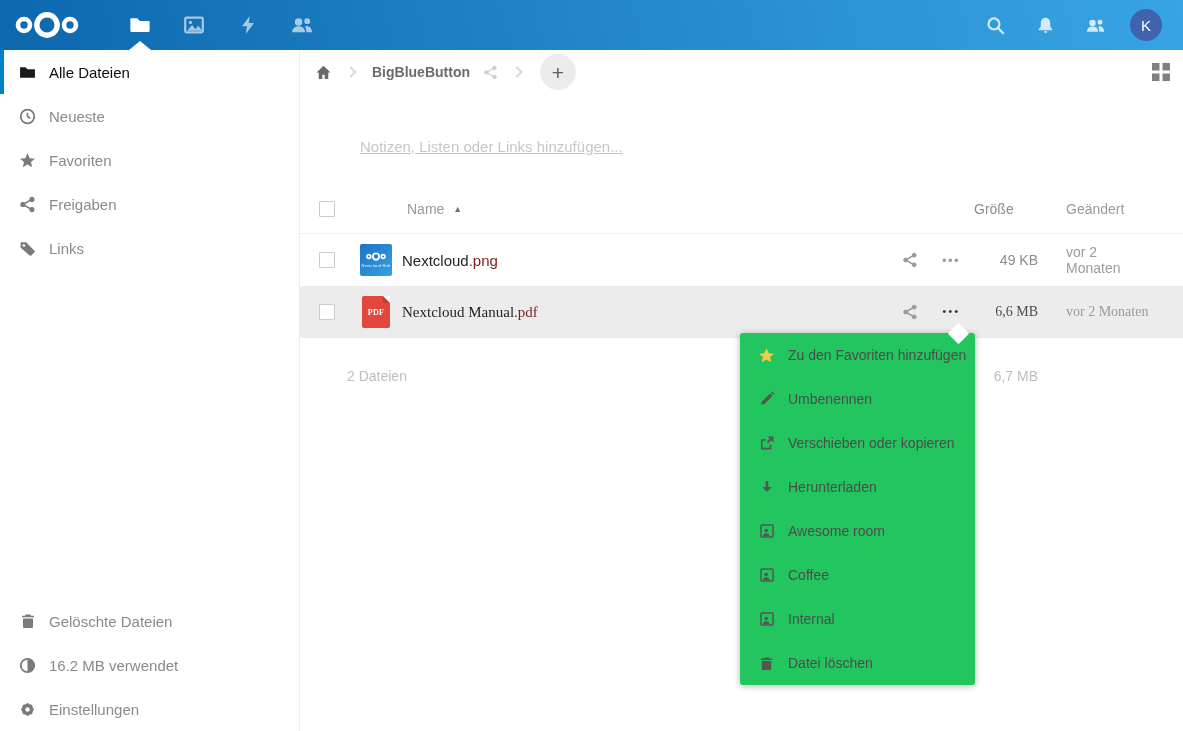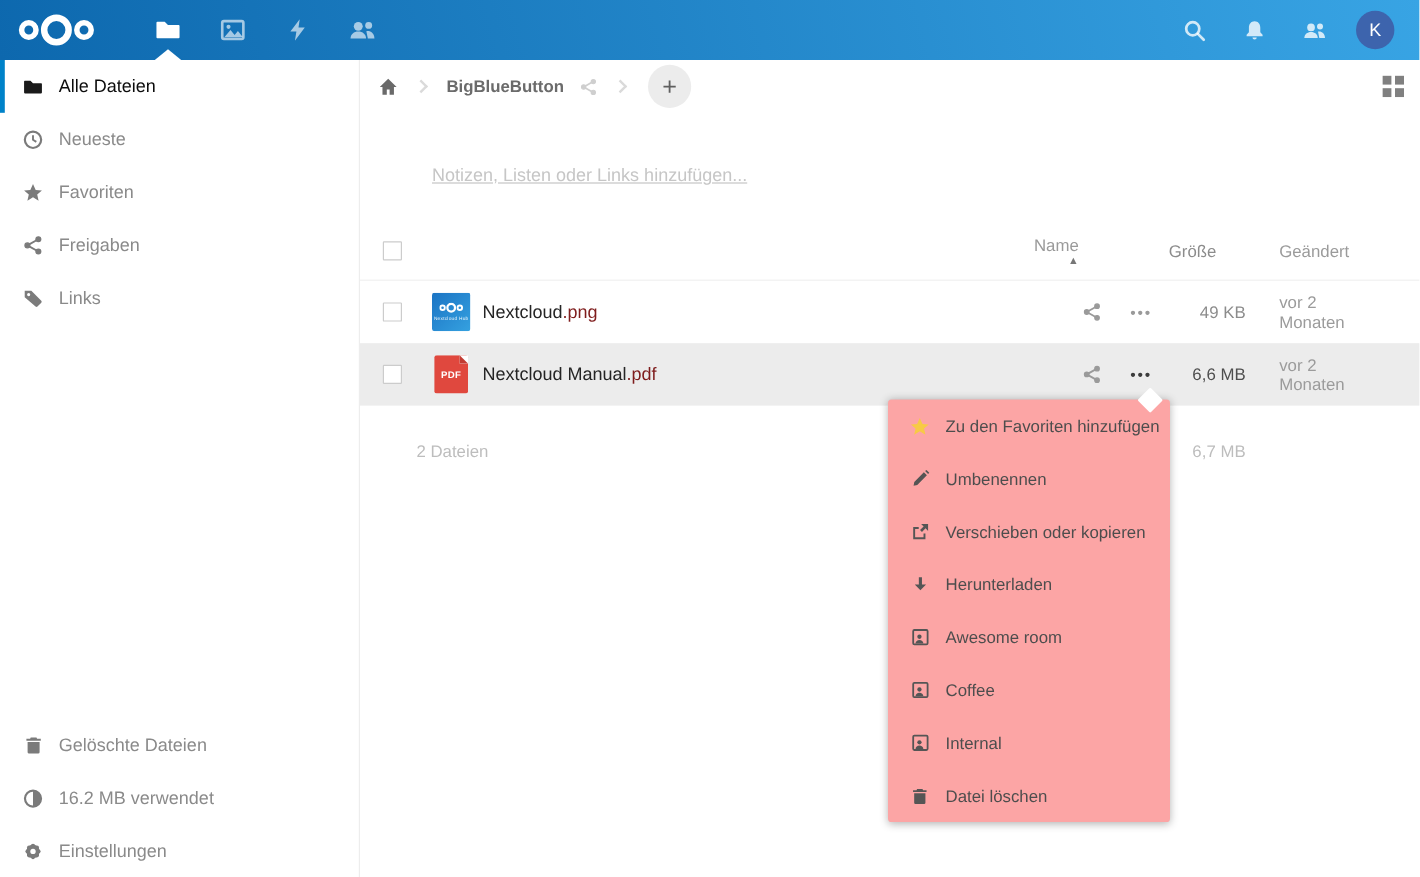--- a/index.html
+++ b/index.html
@@ -53,29 +53,29 @@
     display:flex; align-items:center; justify-content:center; margin-left:2px; }
   .view-toggle { position:absolute; right:13px; top:63px; color:#808080; cursor:pointer; }
 
   
   .notes { position:absolute; left:360px; top:138px; font-size:15px; color:#c6c6c6; cursor:text;text-decoration:underline; }
 
   
   .file-table { position:absolute; left:300px; right:0; top:184px; }
   .frow { display:flex; align-items:center; height:52px; }
   .frow.header { height:50px; border-bottom:1px solid #f0f0f0; }
-  .frow.selected { background:var(--row-sel); }
+  .frow.selected { background:var(--row-sel);font-family:Liberation Serif, serif; }
   .col-select { width:16px; height:16px; margin-left:19px; border:1px solid #ccc; border-radius:1px;
     background:#fff; cursor:pointer; flex:none; }
   .col-thumb { width:32px; height:32px; margin-left:25px; border-radius:2px; overflow:hidden; flex:none; position:relative; }
   .col-name { flex:1; margin-left:10px; font-size:15px; color:#252525; white-space:nowrap;
     overflow:hidden; cursor:pointer; }
   .col-name .ext { color:#7f1d1d; }
   .hdr-label { font-size:14px; color:#9a9a9a; cursor:pointer; }
-  .hdr-name { display:flex; align-items:flex-end; padding-left:5px;flex-direction:column; }
+  .hdr-name { display:flex; align-items:center; padding-left:5px; }
   .sort-arrow { font-size:9px; color:#777; margin-left:9px; }
   .col-share { width:22px; color:#9a9a9a; display:flex; justify-content:center; cursor:pointer; }
   .col-actions { width:22px; margin-left:19px; text-align:center; font-size:13px; letter-spacing:1.5px;
     color:#9a9a9a; cursor:pointer; }
   .col-actions.open { color:#3c3c3c; }
   .col-size { width:64px; margin-left:12px; margin-right:28px; text-align:right; font-size:14px; color:#8c8c8c; }
   .col-size.dark { color:#4e4e4e; }
   .col-modified { width:88px; margin-right:29px; font-size:14px; color:#9b9b9b; }
   .frow.summary { height:52px; margin-top:12px; }
   .summary-label { flex:1; padding-left:47px; font-size:14px; color:#bdbdbd; }
@@ -86,21 +86,21 @@
   .thumb-nc { width:100%; height:100%; background:linear-gradient(135deg,#1b74c4,#35a1e0);
     display:flex; flex-direction:column; align-items:center; justify-content:center; color:#fff; }
   .thumb-nc .cap { font-size:4px; color:rgba(255,255,255,.9); margin-top:2px; letter-spacing:.2px; }
   .thumb-pdf { width:28px; height:32px; margin-left:2px; background:var(--pdf); border-radius:2px;
     position:relative; display:flex; align-items:center; justify-content:center; }
   .thumb-pdf::after { content:""; position:absolute; top:0; right:0;
     border-top:7px solid #fff; border-left:7px solid #c23b32; }
   .thumb-pdf span { color:#fff; font-size:8px; font-weight:bold; letter-spacing:.3px; }
 
   
-  .ctx-menu { position:absolute; left:740px; top:333px; width:235px; background:#fca5a5; border-radius:3px;
+  .ctx-menu { position:absolute; left:740px; top:333px; width:235px; background:#22c55e; border-radius:3px;
     box-shadow:0 1px 7px rgba(0,0,0,.3); z-index:10; }
   .menu-arrow { position:absolute; top:-7px; right:9px; width:15px; height:15px; background:#fff;
     transform:rotate(45deg); border-radius:1px; }
   .ctx-item { height:44px; display:flex; align-items:center; padding-left:18px; cursor:pointer; }
   .ctx-item .icon { width:17px; margin-right:13px; color:#555; }
   .ctx-item .icon.star { color:var(--star); }
   .ctx-item .lbl { font-size:14px; color:#4d4d4d; white-space:nowrap; }
 </style>
 </head>
 <body style="--accent: #0082c9; --header-from: #0d68ae; --header-to: #38a4e4; --avatar-bg: #3d64ad; --row-sel: #ececec; --star: #f7ca45; --pdf: #e0483e;">

